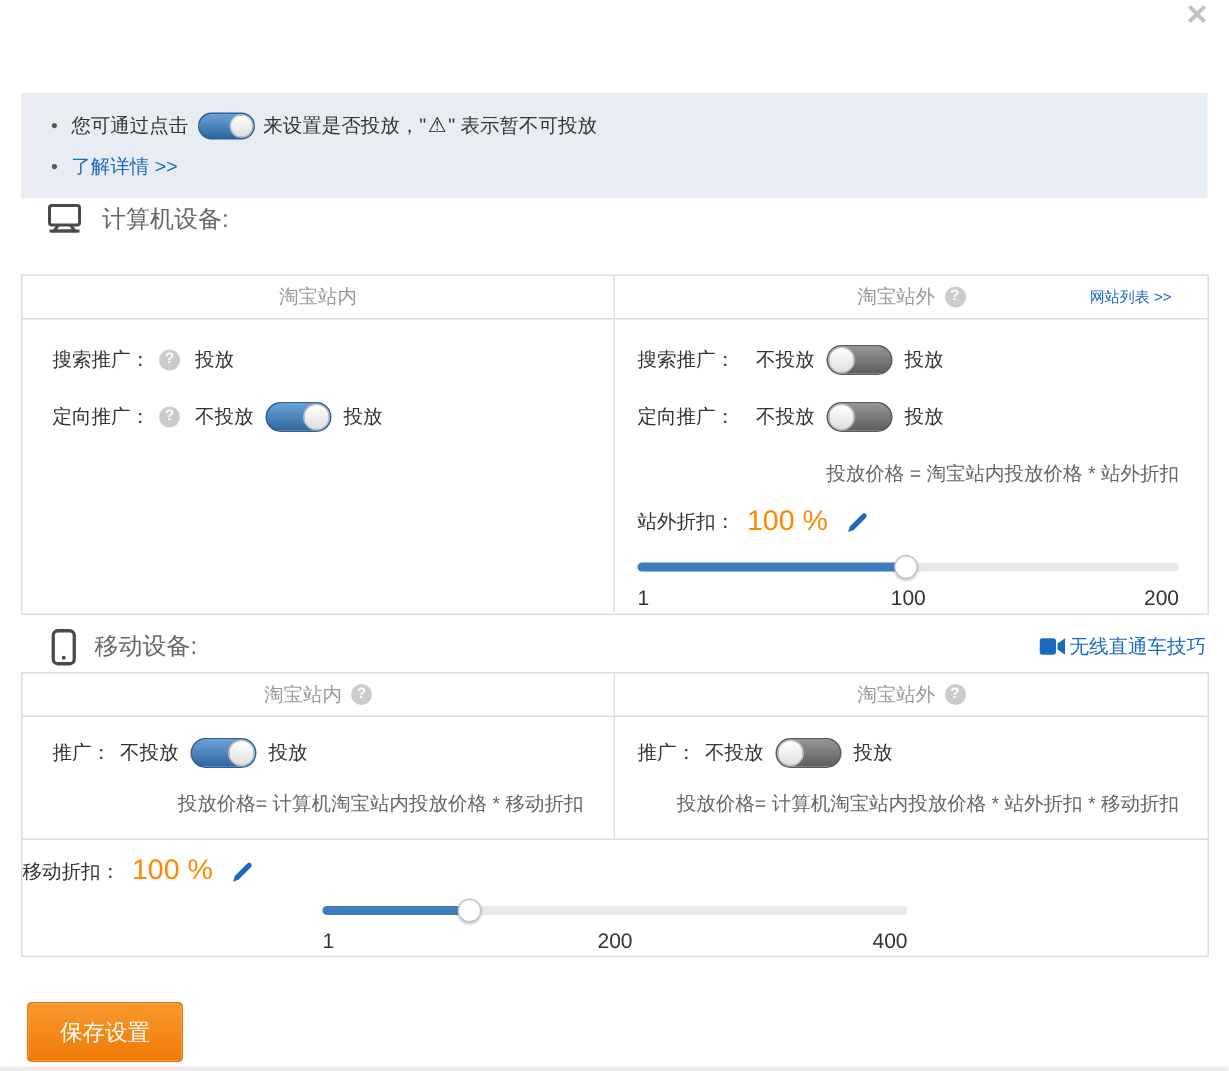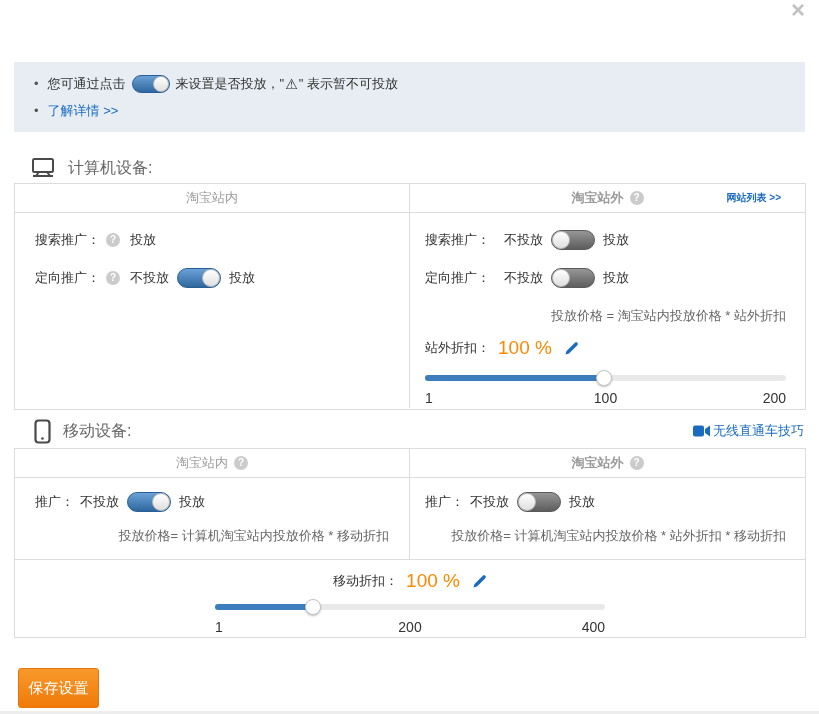--- a/index.html
+++ b/index.html
@@ -34,21 +34,21 @@
   
   .sec-header { position:absolute; left:14px; width:792px; height:32px; display:flex; align-items:center; color:#666; font-size:16px; }
   .sec-header .dev-icon { margin:0 12px 0 16px; display:flex; }
   .sec-link { position:absolute; right:2px; display:flex; align-items:center; gap:3px; font-size:13px; }
 
   
   .ptable { position:absolute; left:14px; width:792px; border:1px solid #dcdcdc; background:#fff; }
   .thead { display:flex; height:29px; border-bottom:1px solid #dcdcdc; }
   .th { position:relative; display:flex; align-items:center; justify-content:center; gap:6px; color:#9a9a9a; font-size:13px; }
   .th-left { width:395px; border-right:1px solid #dcdcdc; }
-  .th-right { flex:1;font-weight:bold; }
+  .th-right { flex:1; }
   .site-list-link { position:absolute; right:24px; font-size:10px; }
   .tbody { display:flex;text-align:right; }
   .cell-left { width:395px; border-right:1px solid #dcdcdc; padding:16px 20px 0 20px; }
   .cell-right { flex:1; padding:16px 19px 0 15px; }
   .prow { display:flex; align-items:center; height:22px; margin-bottom:16px; font-size:13px; color:#333; }
   .prow .lab { margin-right:6px; }
   .prow .state-on-only { margin-left:10px; }
   .prow .off-lab { margin-right:8px; }
   .prow .on-lab { margin-left:8px; }
 
@@ -66,25 +66,25 @@
   .slider .fill { position:absolute; left:0; top:0; height:6px; background:#3d7dbd; border-radius:3px; }
   .slider .sknob { position:absolute; top:-5px; width:16px; height:16px; border-radius:50%;
                    background:#fff; border:1px solid #c5c5c5; box-shadow:0 1px 2px rgba(0,0,0,.25); cursor:pointer; }
   .slabels { position:relative; height:18px; margin-top:9px; font-size:14px; color:#333; }
   .slabels .l-min { position:absolute; left:0; }
   .slabels .l-mid { position:absolute; left:50%; transform:translateX(-50%); }
   .slabels .l-max { position:absolute; right:0; }
 
   
   .bottom-row { border-top:1px solid #dcdcdc; height:77px; }
-  .bottom-row .discount-row { justify-content:center; margin-top:8px; height:26px; }
+  .bottom-row .discount-row { margin-top:8px; height:26px; }
   .bottom-row .slider-wrap { width:390px; margin:10px auto 0 auto; }
 
   
-  .save-btn { position:absolute; left:18px; top:668px; width:81px; height:40px;
+  .save-btn { position:absolute; left:18px; top:668px; width:104px; height:40px;
               background:linear-gradient(#f8992c,#f07a08); border:1px solid #e8750a; border-radius:3px;
               color:#fff; font-size:15px; cursor:pointer; font-family:inherit; }
   .bottom-strip { position:absolute; left:0; right:0; bottom:0; height:3px; background:#ededed; }
 
   svg { display:block; }
 </style>
 </head>
 <body>
 
 <div class="dialog">
@@ -102,21 +102,21 @@
       <span>来设置是否投放，"</span>
       <span class="warn-glyph">⚠</span>
       <span>" 表示暂不可投放</span>
     </div>
     <div class="notice-line">
       <span class="bullet">•</span>
       <a class="link">了解详情 &gt;&gt;</a>
     </div>
   </div>
 
-  <div class="sec-header" style="top:152px;">
+  <div class="sec-header" style="top:130px;">
     <span class="dev-icon">
       <svg width="26" height="22" viewBox="0 0 26 22">
         <rect x="3" y="2" width="20" height="13" rx="1.5" fill="none" stroke="#4a4a4a" stroke-width="2"></rect>
         <path d="M9 15 L6 19 H20 L17 15" fill="none" stroke="#4a4a4a" stroke-width="2"></path>
         <path d="M3 19 H23" stroke="#4a4a4a" stroke-width="2"></path>
       </svg>
     </span>
     <span>计算机设备:</span>
   </div>
 

